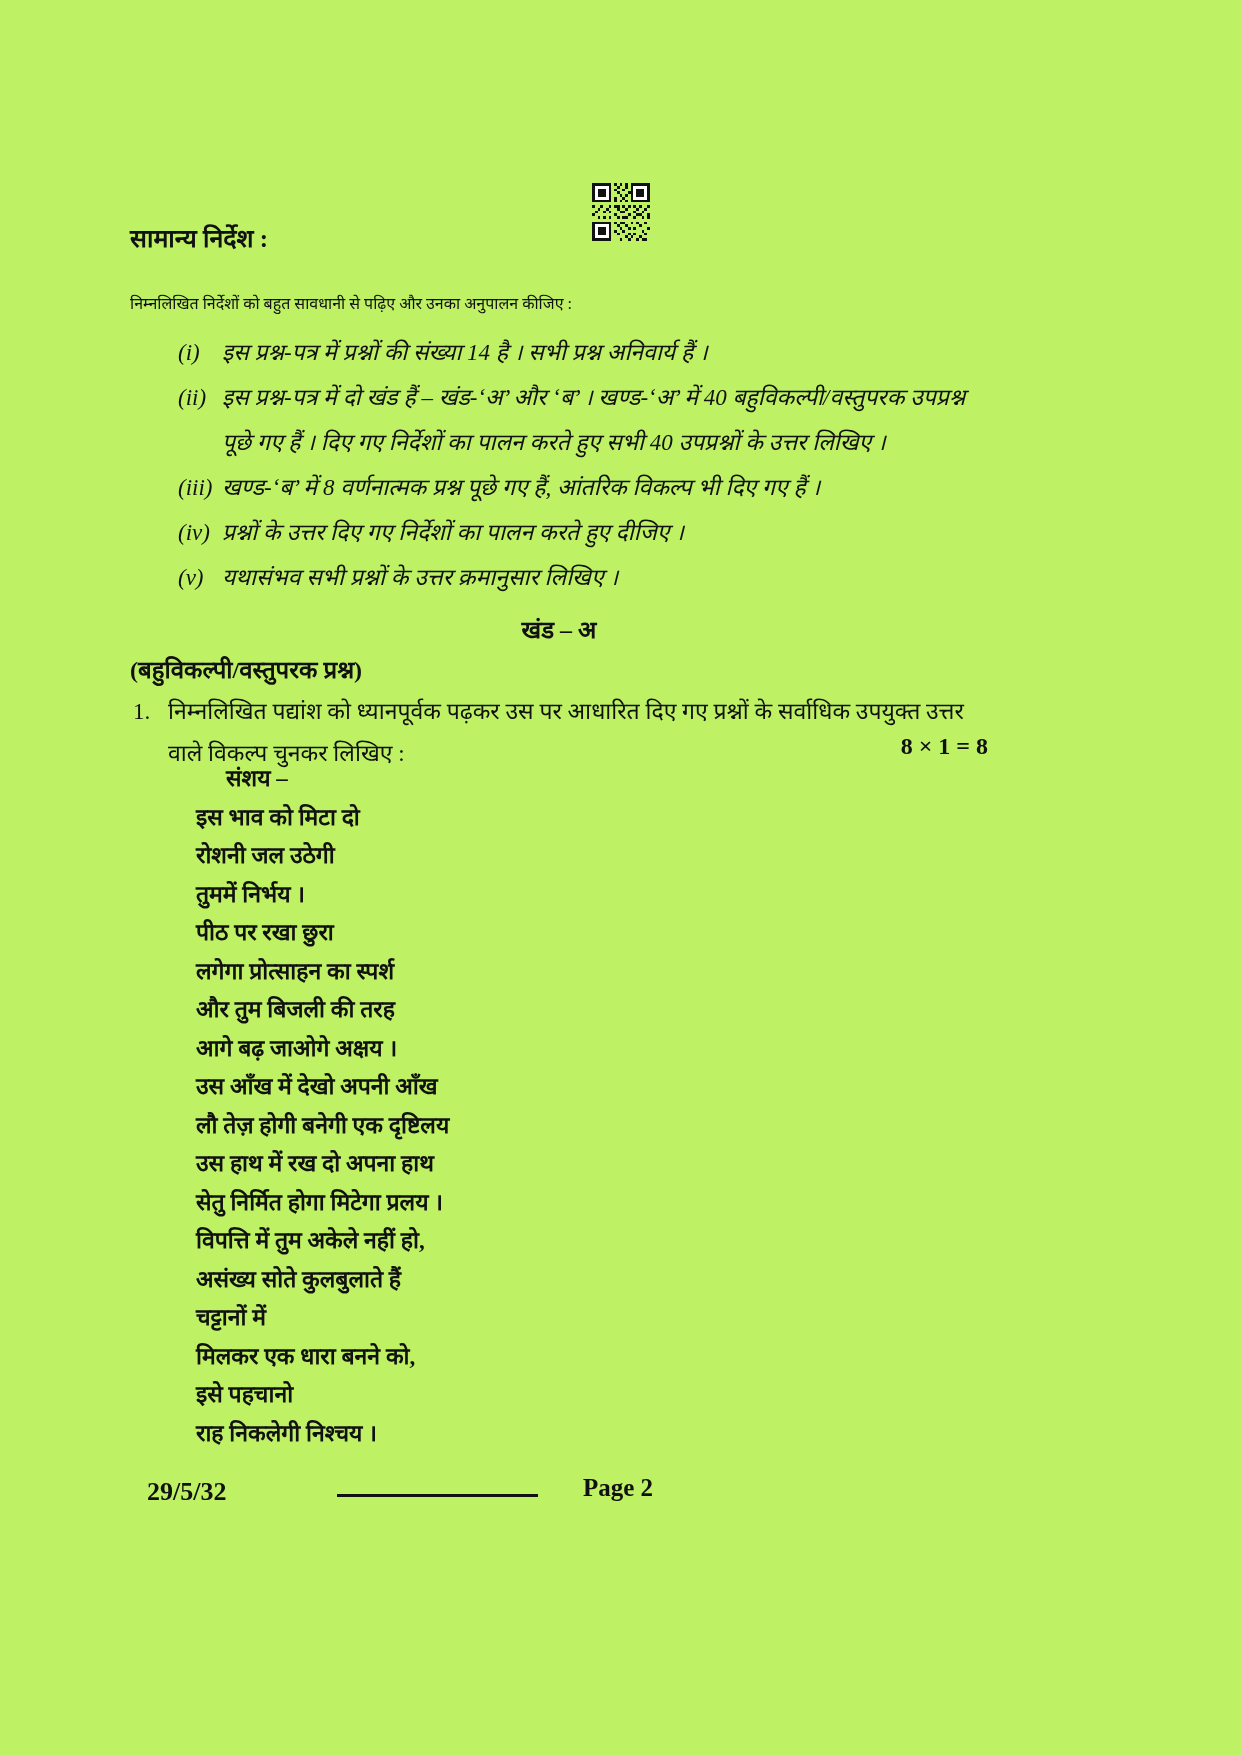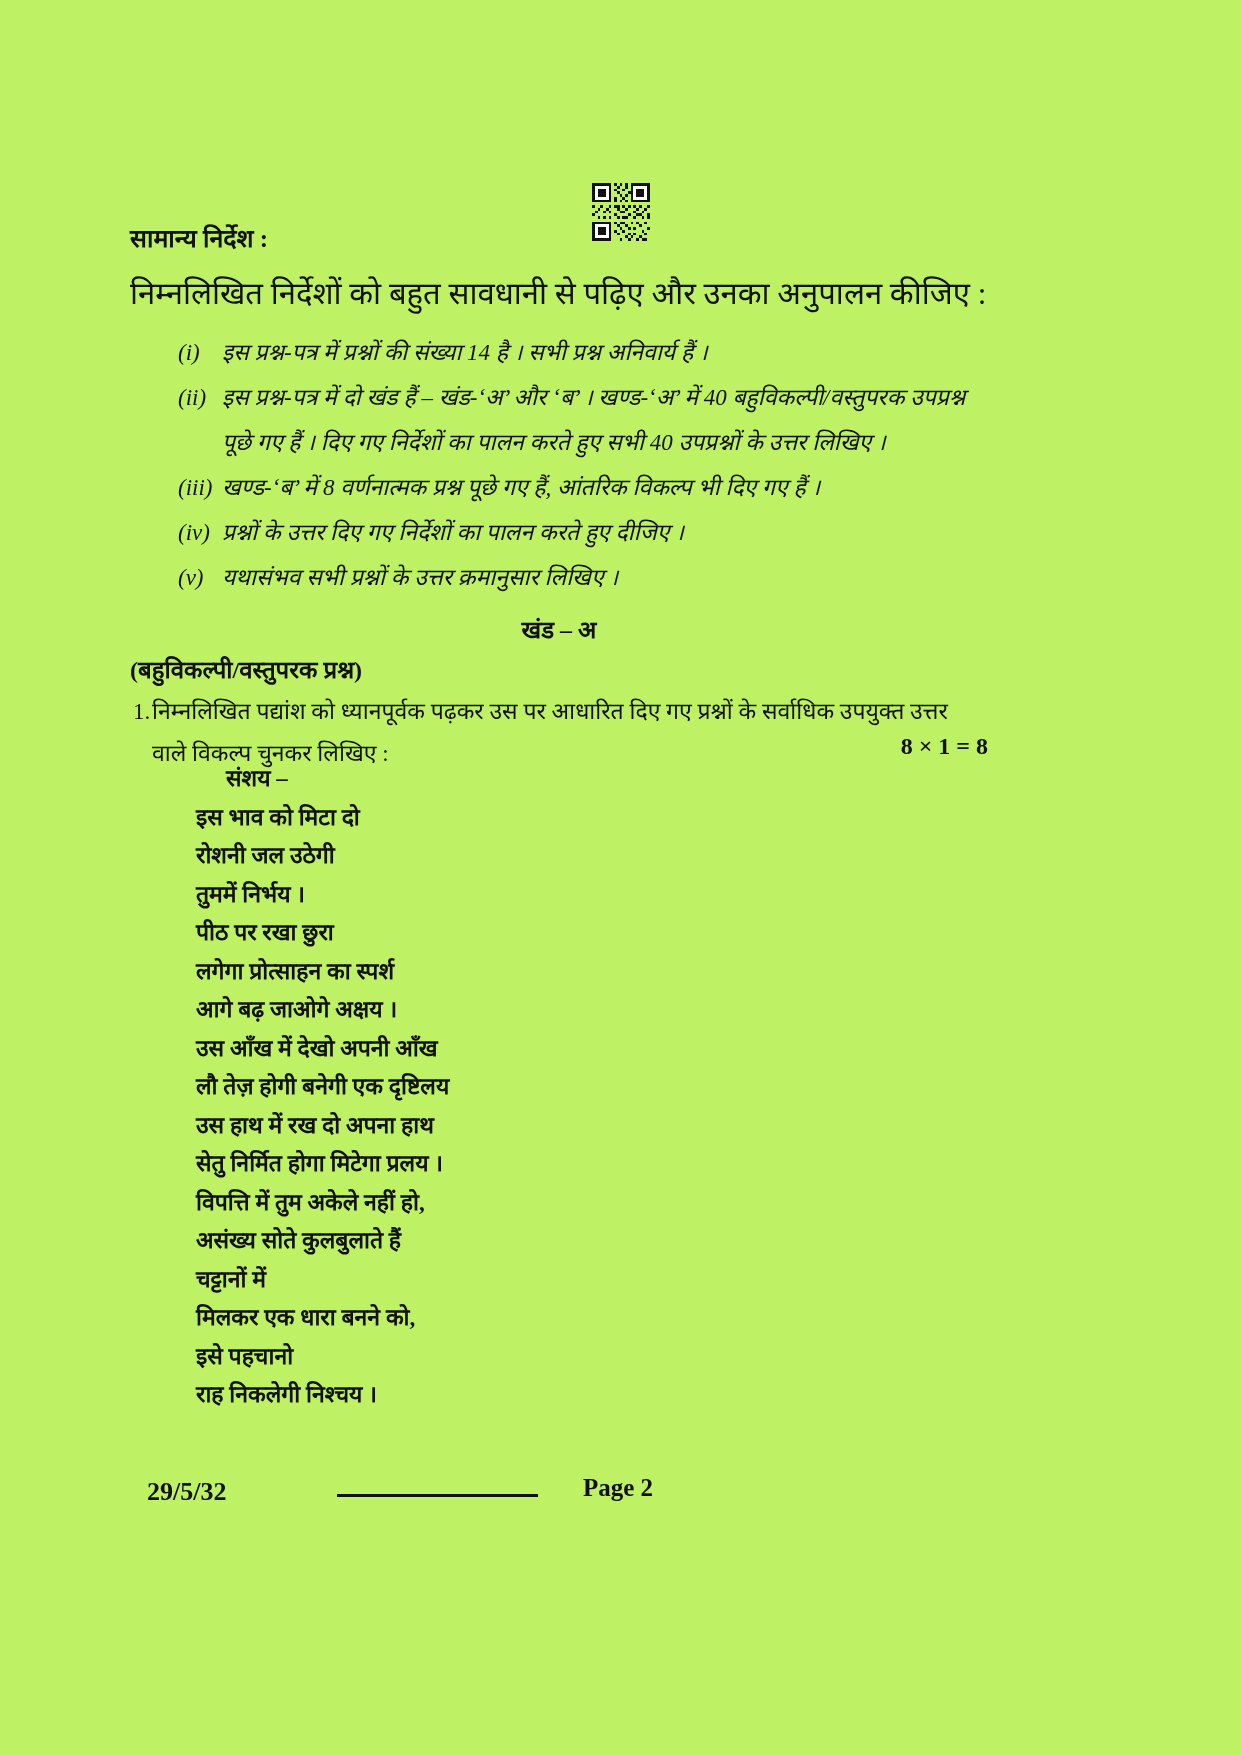--- a/index.html
+++ b/index.html
@@ -3,31 +3,31 @@
 <meta charset="utf-8">
 <style>
   html,body { margin:0; padding:0; background:#ffffff; }
   .page {
     position:relative; width:1241px; height:1755px; background:#bef264;
     color:#111; font-family:"Liberation Serif","DejaVu Serif",serif;
     overflow:hidden;
   }
   .qr { position:absolute; left:592px; top:183px; width:58px; height:58px; }
   .gi-title { position:absolute; left:130px; top:220px; font-size:25px; font-weight:bold; }
-  .gi-intro { position:absolute; left:130px; top:271px; font-size:31px; width:880px; }
+  .gi-intro { position:absolute; left:130px; top:292px; font-size:16px; width:880px; }
   .inst-list { position:absolute; left:178px; top:330px; width:812px; font-style:italic; font-size:23px; }
   .inst-row { display:flex; line-height:45px; }
   .inst-marker { flex:0 0 44px; }
   .inst-text { flex:1; }
   .inst-text .b { font-weight:normal; }
   .sec-title { position:absolute; left:130px; top:612px; width:858px; text-align:center; font-weight:bold; font-size:24px; }
   .sec-subtitle { position:absolute; left:130px; top:652px; width:858px; text-align:left; font-weight:bold; font-size:24px; }
   .q1 { position:absolute; left:133px; top:691px; width:855px; font-size:23px; }
   .q1-num { position:absolute; left:0; top:0; line-height:42px; }
-  .q1-text { margin-left:19px; width:812px; line-height:42px; }
+  .q1-text { margin-left:35px; width:812px; line-height:42px; }
   .q1-marks { position:absolute; right:0; top:42px; font-weight:bold; font-size:24px; font-style:normal; }
   .poem { position:absolute; left:196px; top:760px; font-size:23px; line-height:38.5px;font-weight:bold; }
   .poem-line { white-space:nowrap; }
   .poem-line.indent { padding-left:30px; }
   .footer-code { position:absolute; left:147px; top:1477px; font-weight:bold; font-size:26px; }
   .footer-line { position:absolute; left:337px; top:1494px; width:201px; height:3px; background:#111; }
   .footer-page { position:absolute; left:583px; top:1474px; font-weight:bold; font-size:25px; }
 </style>
 </head>
 <body>
@@ -159,20 +159,21 @@
     <span class="q1-marks">8 × 1 = 8</span>
   </div>
 
   <div class="poem">
     <div class="poem-line indent">संशय –</div>
     <div class="poem-line">इस भाव को मिटा दो</div>
     <div class="poem-line">रोशनी जल उठेगी</div>
     <div class="poem-line">तुममें निर्भय ।</div>
     <div class="poem-line">पीठ पर रखा छुरा</div>
     <div class="poem-line">लगेगा प्रोत्साहन का स्पर्श</div>
+    <div class="poem-line">और तुम बिजली की तरह</div>
     <div class="poem-line">आगे बढ़ जाओगे अक्षय ।</div>
     <div class="poem-line">उस आँख में देखो अपनी आँख</div>
     <div class="poem-line">लौ तेज़ होगी बनेगी एक दृष्टिलय</div>
     <div class="poem-line">उस हाथ में रख दो अपना हाथ</div>
     <div class="poem-line">सेतु निर्मित होगा मिटेगा प्रलय ।</div>
     <div class="poem-line">विपत्ति में तुम अकेले नहीं हो,</div>
     <div class="poem-line">असंख्य सोते कुलबुलाते हैं</div>
     <div class="poem-line">चट्टानों में</div>
     <div class="poem-line">मिलकर एक धारा बनने को,</div>
     <div class="poem-line">इसे पहचानो</div>

